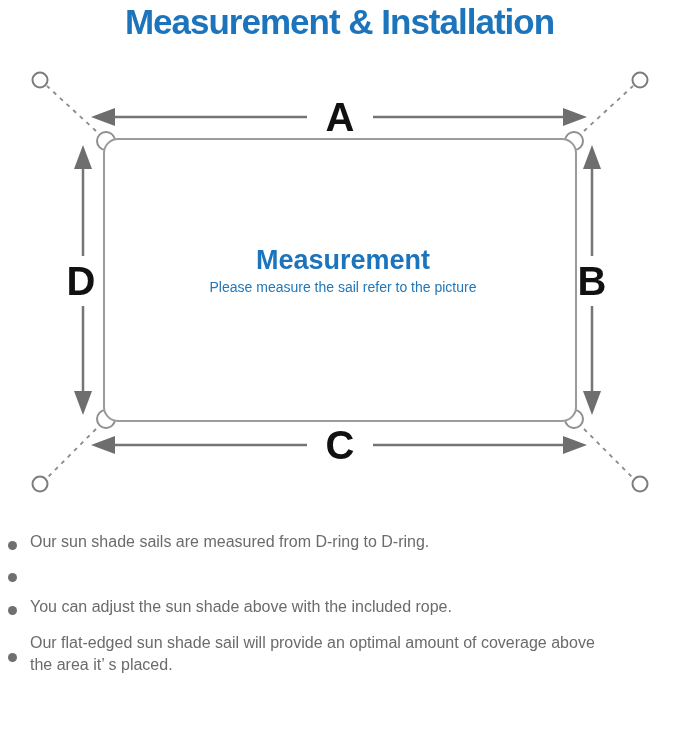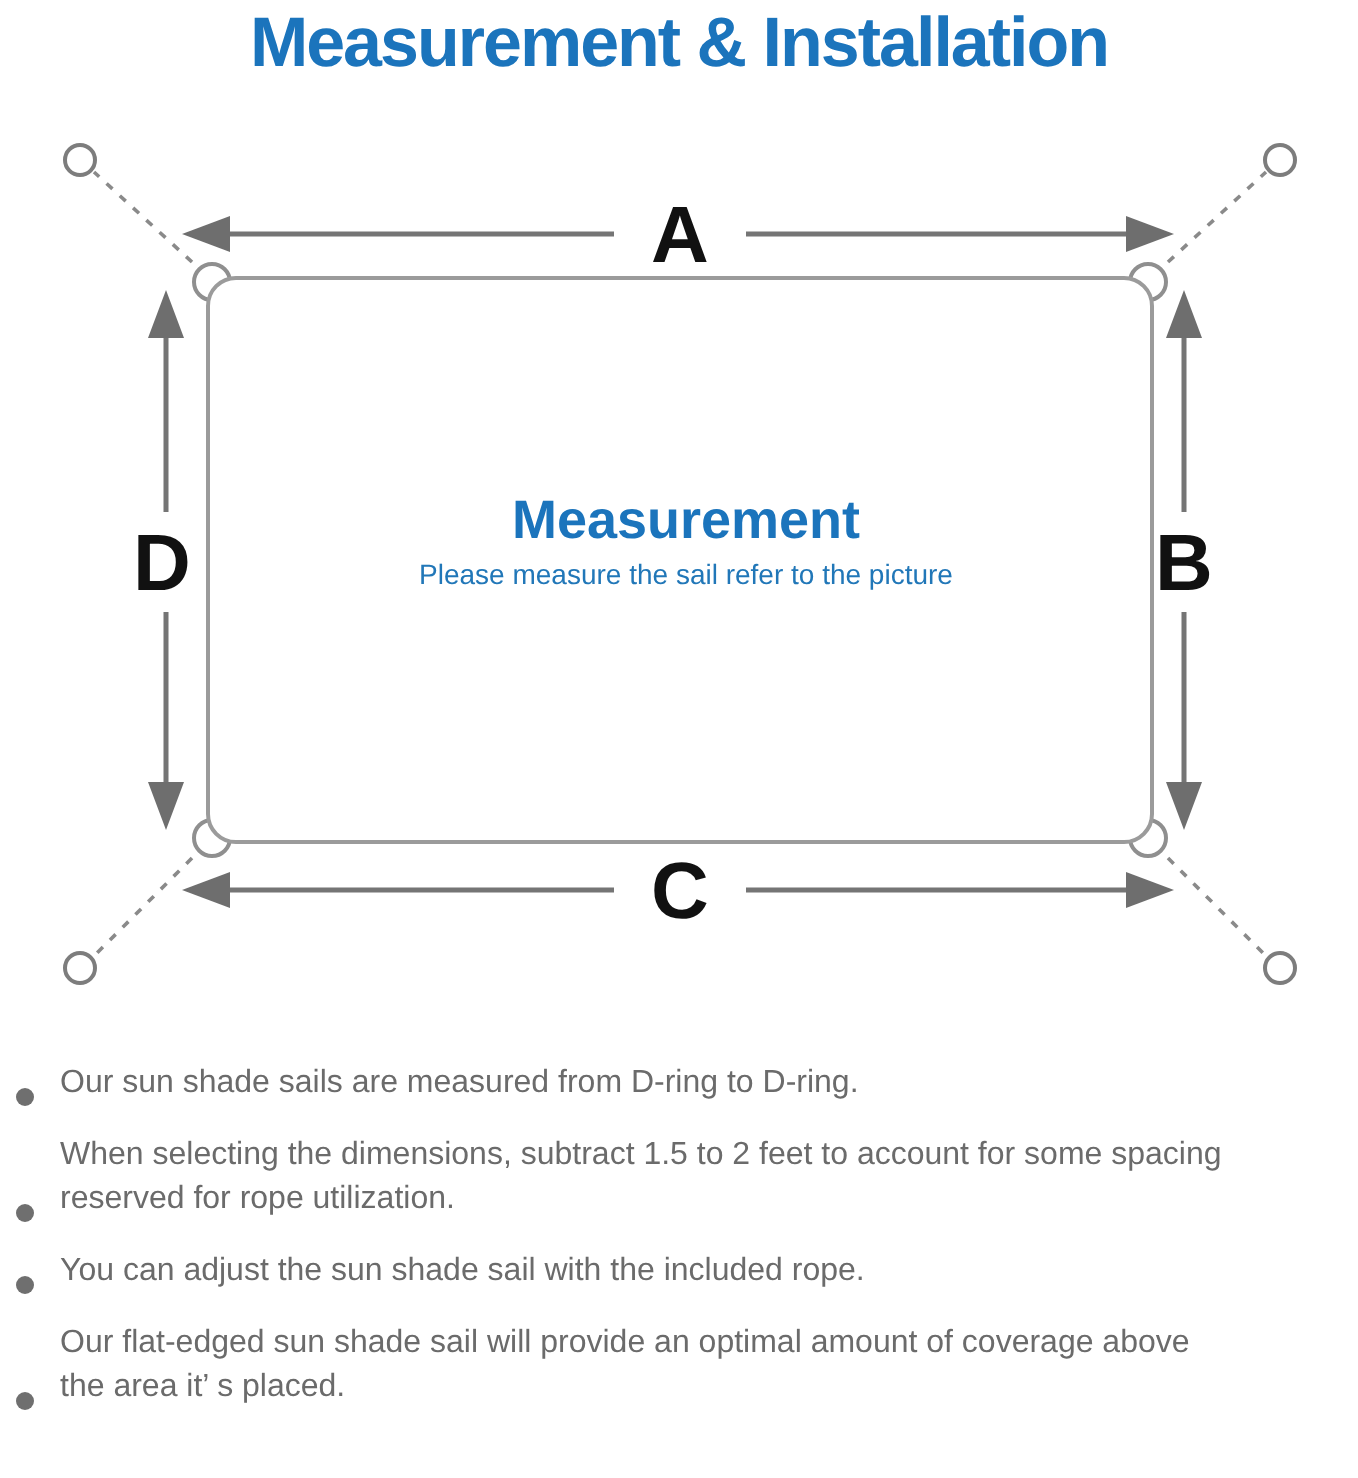--- a/index.html
+++ b/index.html
@@ -51,21 +51,21 @@
     fill: #2177B8;
   }
   .notes {
     position: absolute;
     top: 531px;
     left: 8px;
     width: 665px;
   }
   .note {
     display: flex;
-    align-items: flex-end;
+    align-items: center;
     margin-bottom: 14px;
   }
   .note .dot {
     flex: 0 0 auto;
     width: 9px;
     height: 9px;
     margin: 6px 13px 0 0;
     border-radius: 50%;
     background: #6F6F6F;
   }
@@ -145,26 +145,24 @@
     <text class="svg-subheading" x="343" y="292" text-anchor="middle">Please measure the sail refer to the picture</text>
   </svg>
 
   <div class="notes">
     <div class="note">
       <span class="dot"></span>
       <span class="note-text">Our sun shade sails are measured from D-ring to D-ring.</span>
     </div>
     <div class="note">
       <span class="dot"></span>
-      <span class="note-text">When selecting the dimensions, subtract 1.5 to 2 feet to account for some spacing
-reserved for rope utilization.</span>
     </div>
     <div class="note">
       <span class="dot"></span>
-      <span class="note-text">You can adjust the sun shade sail with the included rope.</span>
+      <span class="note-text">You can adjust the sun shade above with the included rope.</span>
     </div>
     <div class="note">
       <span class="dot"></span>
       <span class="note-text">Our flat-edged sun shade sail will provide an optimal amount of coverage above
 the area it’ s placed.</span>
     </div>
   </div>
 
 </div>
 

